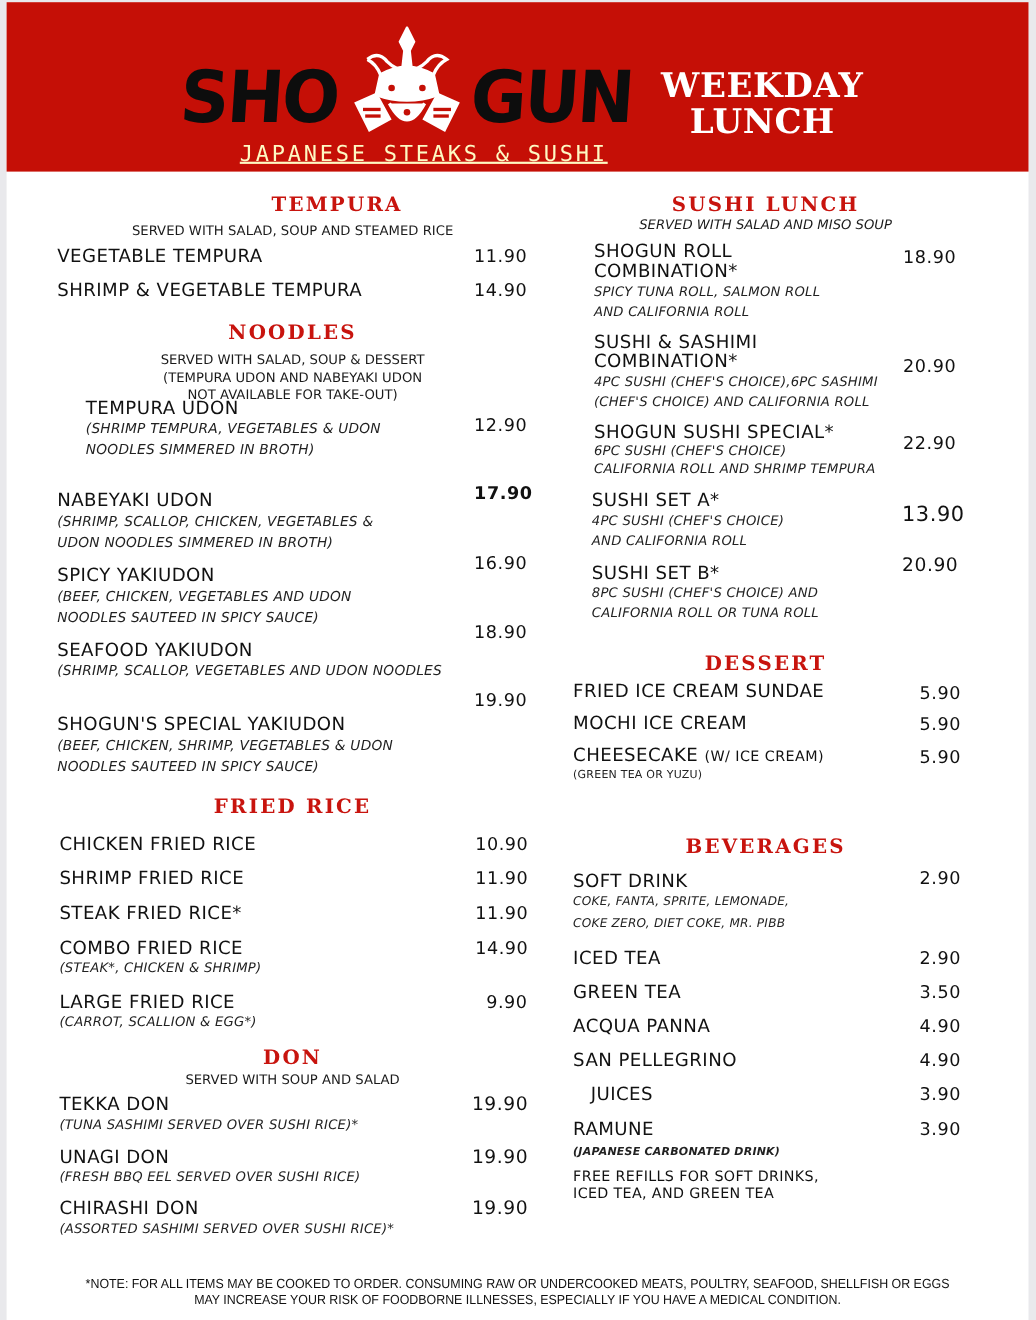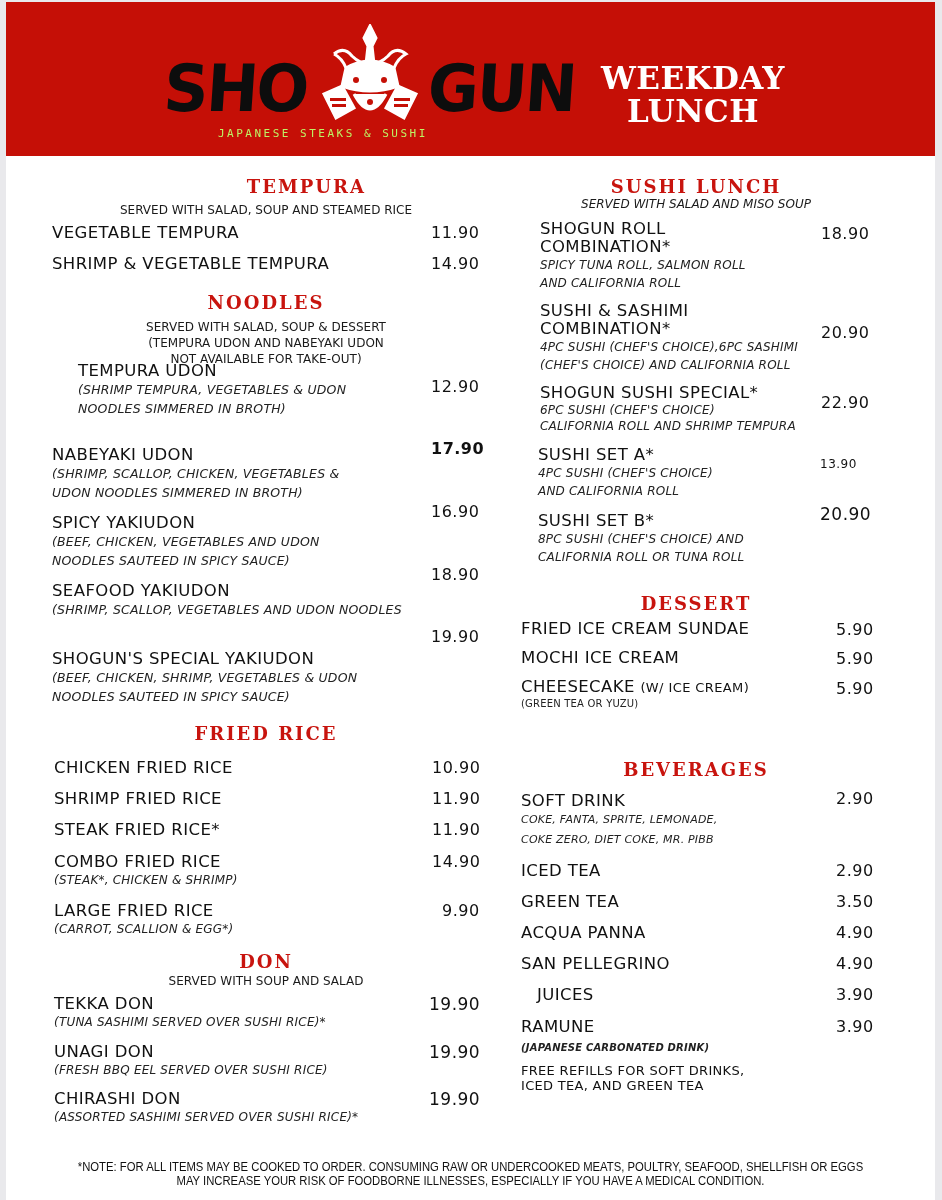--- a/index.html
+++ b/index.html
@@ -21,22 +21,22 @@
     position: absolute; top: 50px;
     font-family: "DejaVu Sans", sans-serif; font-weight: bold;
     font-size: 62px; color: #0d0d0d; letter-spacing: -2px;
     transform: scaleY(1.05) skewX(-4deg);
   }
   .logo-left { left: 158px; }
   .logo-right { left: 422px; }
   .helmet { position: absolute; left: 308px; top: 22px; width: 112px; height: 102px; }
   .tagline {
     position: absolute; left: 212px; top: 125px;
-    font-family: "DejaVu Sans Mono", monospace; font-size: 11px;
-    color: #bef264; letter-spacing: 2.5px;
+    font-family: "DejaVu Sans Mono", monospace; font-size: 20px;
+    color: #fef9c3; letter-spacing: 2.5px; text-decoration: underline;
   }
   .weekday {
     position: absolute; left: 582px; top: 60px; width: 210px;
     text-align: center; color: #fff;
     font-family: "DejaVu Serif", serif; font-weight: bold;
     font-size: 31px; line-height: 33px; letter-spacing: 0.5px;
   }
   .heading {
     position: absolute; color: #c8140e;
     font-family: "DejaVu Serif", serif; font-weight: bold;
@@ -221,21 +221,21 @@
     <div class="desc sm" style="line-height:16px;">6PC SUSHI (CHEF'S CHOICE)</div>
     <div class="desc sm" style="line-height:16px;">CALIFORNIA ROLL AND SHRIMP TEMPURA</div>
   </div>
   <div class="price" style="left:815px;top:391px;">22.90</div>
 
   <div class="item" style="left:532px;top:444px;">
     <div class="name">SUSHI SET A*</div>
     <div class="desc sm">4PC SUSHI (CHEF'S CHOICE)</div>
     <div class="desc sm">AND CALIFORNIA ROLL</div>
   </div>
-  <div class="price" style="left:814px;top:455px;font-size:12px;">13.90</div>
+  <div class="price" style="left:814px;top:455px;font-size:19px;">13.90</div>
 
   <div class="item" style="left:532px;top:510px;">
     <div class="name">SUSHI SET B*</div>
     <div class="desc sm">8PC SUSHI (CHEF'S CHOICE) AND</div>
     <div class="desc sm">CALIFORNIA ROLL OR TUNA ROLL</div>
   </div>
   <div class="price" style="left:814px;top:502px;font-size:17px;">20.90</div>
 
   <div class="heading" style="left:590px;top:591px;width:200px;">DESSERT</div>
 

